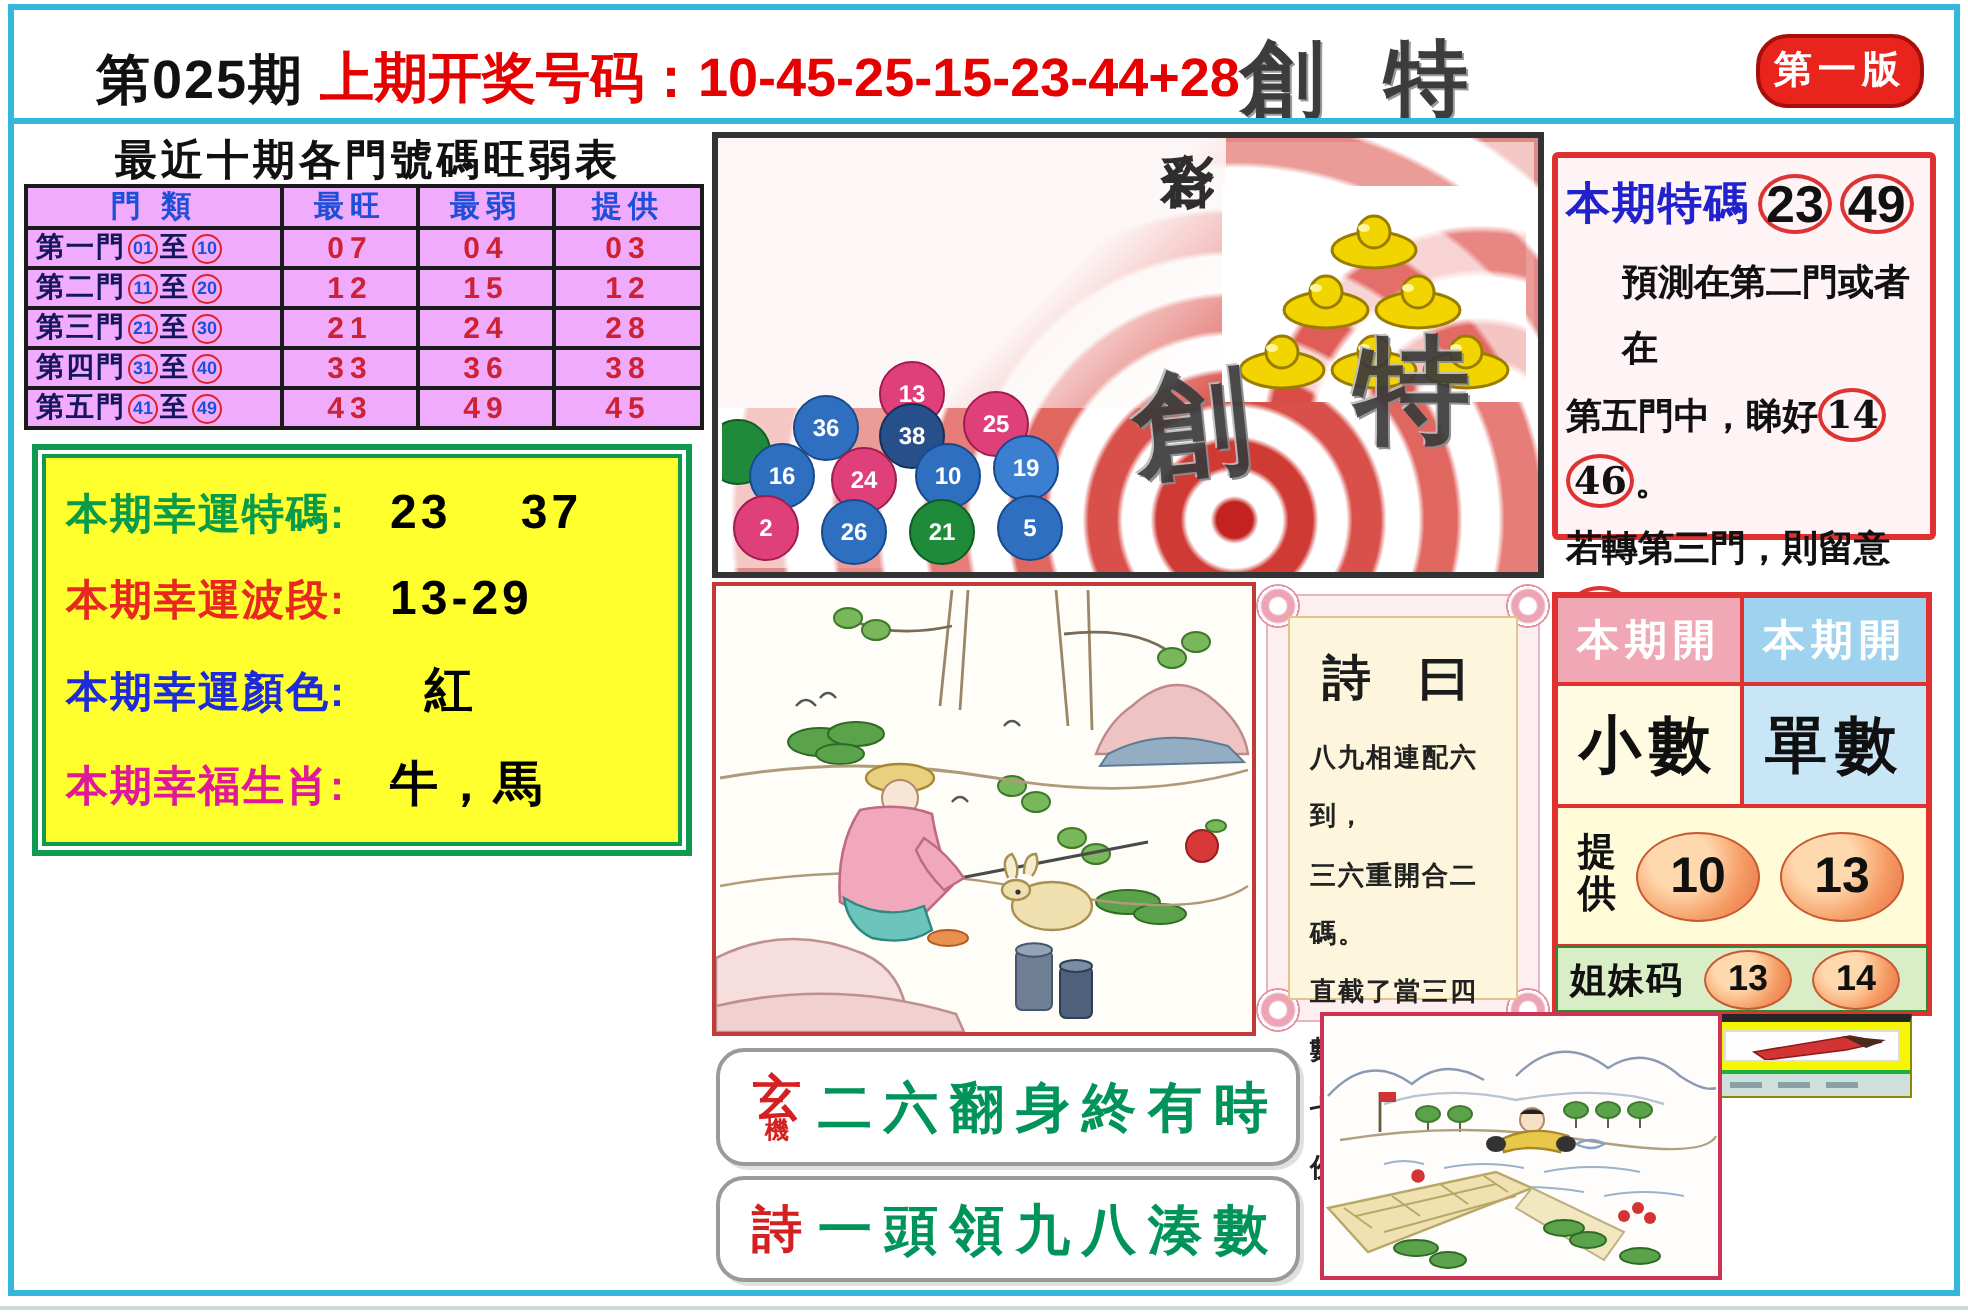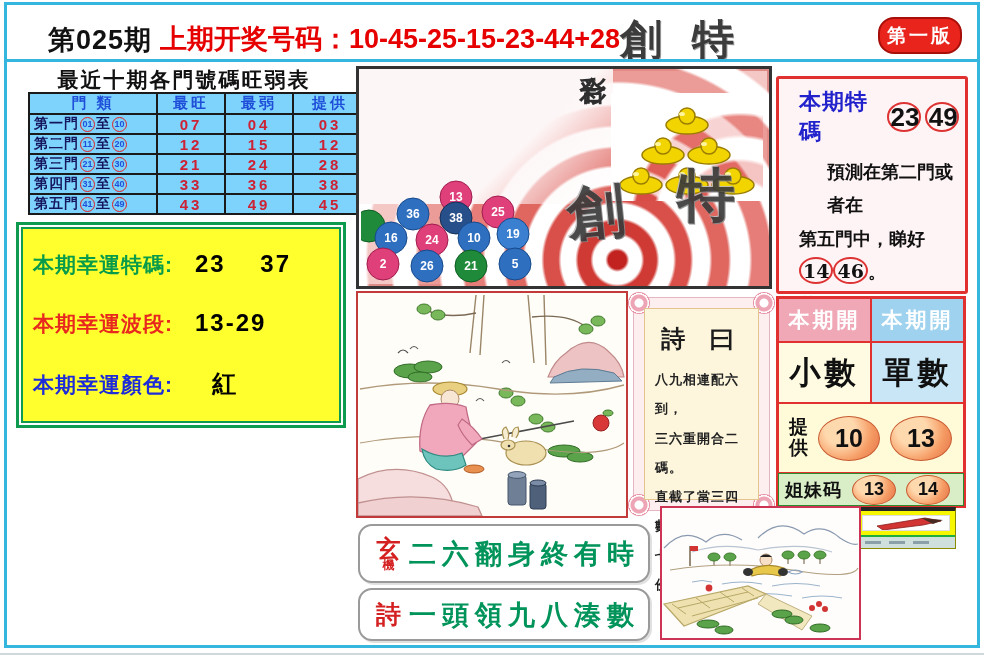--- a/index.html
+++ b/index.html
@@ -13,21 +13,21 @@
   
   .hdr-issue { position:absolute; left:48px; top:22px; font-size:27px; font-weight:bold; color:#111; letter-spacing:1px; }
   .hdr-draw  { position:absolute; left:160px; top:21px; font-size:27px; font-weight:bold; color:#e60000; letter-spacing:0px; }
   .hdr-brand { position:absolute; left:592px; top:12px; width:200px; text-align:center; font-family:"DejaVu Serif", serif;
                font-size:42px; font-weight:bold; color:#3c3c3c; letter-spacing:30px; text-shadow:1px 1px 0 #9a9a9a; }
   .hdr-edition { position:absolute; left:878px; top:17px; width:84px; height:37px; background:#e8241c; border:2px solid #a80f0a;
                border-radius:16px; color:#fff; font-size:19px; font-weight:bold; text-align:center; line-height:33px; letter-spacing:3px; }
 
   
   .tbl-title { position:absolute; left:16px; top:66px; width:336px; text-align:center; font-size:21px; font-weight:bold; color:#111; letter-spacing:2px; }
-  .hot-table { position:absolute; left:28px; top:92px; width:338px; border-collapse:collapse; table-layout:fixed; background:#7dd3fc; }
+  .hot-table { position:absolute; left:12px; top:92px; width:338px; border-collapse:collapse; table-layout:fixed; background:#f0abfc; }
   .hot-table th, .hot-table td { border:2px solid #1a1a1a; height:20px; padding:0; text-align:center; }
   .hot-table th { color:#1f4fd8; font-size:15px; font-weight:bold; letter-spacing:3px; }
   .gate-cell { font-size:14px; font-weight:bold; color:#15165e; text-align:left !important; padding-left:4px !important; letter-spacing:1px; white-space:nowrap; }
   .circ { display:inline-block; width:15px; height:15px; border:1px solid #e02020; border-radius:50%; color:#1f4fd8;
           font-size:9px; font-weight:bold; line-height:13px; text-align:center; letter-spacing:0; vertical-align:1px; margin:0 1px; }
   .val { color:#cc2233; font-size:15px; font-weight:bold; letter-spacing:3px; }
 
   
   .lucky-box { position:absolute; left:16px; top:222px; width:330px; height:206px; background:#ffff2e;
                border:3px solid #0f9b4f; box-shadow:inset 0 0 0 2px #fff, inset 0 0 0 4px #0f9b4f;
@@ -64,22 +64,22 @@
   
   .poem-box { position:absolute; left:633px; top:297px; width:137px; height:214px; background:#fdeef0; border:1px solid #e5b6c2; }
   .poem-inner { position:absolute; left:10px; top:10px; right:10px; bottom:10px; background:#fdf6dc; border:1px solid #e4c48e; padding-top:14px; }
   .poem-title { text-align:center; font-size:24px; font-weight:bold; color:#1c1c1c; letter-spacing:8px; font-family:"DejaVu Serif", serif; }
   .poem-lines { margin-top:10px; padding-left:10px; font-family:"DejaVu Serif", serif; font-size:13px; font-weight:bold; color:#222; line-height:2.25; letter-spacing:1px; }
   .corner { position:absolute; width:22px; height:22px; border-radius:50%;
     background:radial-gradient(circle, #fff 0 4px, #eda4b4 5px 8px, #fff 9px 10px, #e890a4 10px); }
   .c-tl { left:-6px; top:-6px; } .c-tr { right:-6px; top:-6px; } .c-bl { left:-6px; bottom:-6px; } .c-br { right:-6px; bottom:-6px; }
 
   
-  .spec-box { position:absolute; left:776px; top:76px; width:192px; height:218px; background:#fff4f5;
-    border:3px solid #e03030; border-radius:3px; padding:8px 6px 6px 20px; }
+  .spec-box { position:absolute; left:776px; top:76px; width:192px; height:194px; background:#fff4f5;
+    border:3px solid #e03030; border-radius:3px; padding:8px 6px 6px 4px; }
   .spec-title-row { display:flex; align-items:center; gap:4px; }
   .spec-title { color:#2222cc; font-size:22px; font-weight:bold; letter-spacing:1px; }
   .rnum { display:inline-block; min-width:32px; height:30px; border:2px solid #d33; border-radius:50%;
     color:#111; font-size:26px; font-weight:bold; line-height:27px; text-align:center; padding:0 2px; background:transparent; }
   .rnum.small { min-width:28px; height:27px; font-size:19px; line-height:24px; }
   .spec-body { margin-top:8px; font-size:18px; font-weight:bold; color:#111; line-height:1.85; font-family:"DejaVu Serif", serif; }
   .spec-ind { padding-left:28px; }
   .spec-supply { margin-top:10px; display:flex; align-items:center; gap:8px; }
   .spec-supply-label { color:#15165e; font-size:20px; font-weight:bold; font-family:"DejaVu Serif", serif; }
 
@@ -185,20 +185,24 @@
       <span class="lucky-value">23    37</span>
     </div>
     <div class="lucky-line">
       <span class="lucky-label c-red">本期幸運波段:</span>
       <span class="lucky-value">13-29</span>
     </div>
     <div class="lucky-line">
       <span class="lucky-label c-blue">本期幸運顏色:</span>
       <span class="lucky-value">  紅</span>
     </div>
+    <div class="lucky-line">
+      <span class="lucky-label c-magenta">本期幸福生肖:</span>
+      <span class="lucky-value">牛，馬</span>
+    </div>
   </div>
 
   <div class="collage">
     <div class="target"></div>
     <div class="white-patch"></div>
     <div class="ingots-box">
       <svg width="152" height="108" viewBox="0 0 152 108">
         <g stroke="#9a7d00" stroke-width="1.5" fill="#f2d400">
           <g transform="translate(76,26)">
               <ellipse cx="0" cy="6" rx="21" ry="9"></ellipse>

